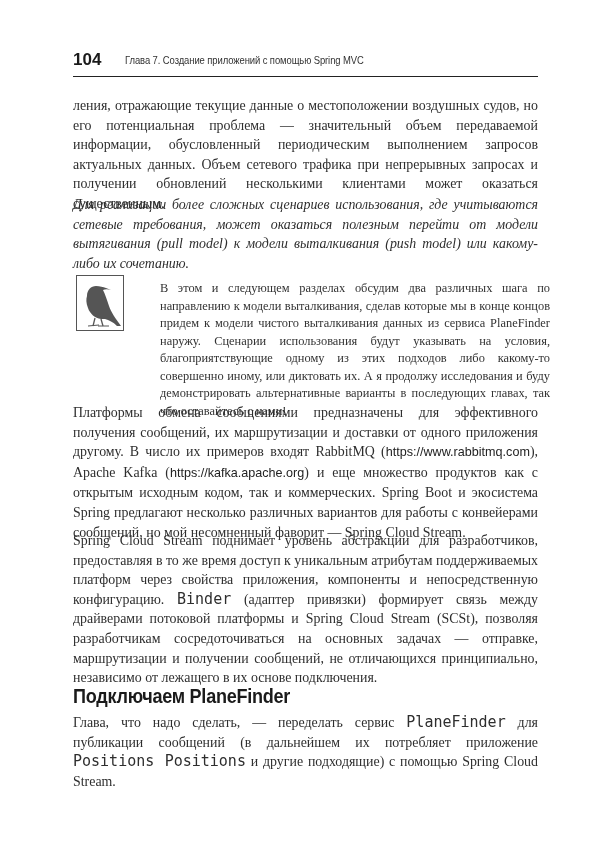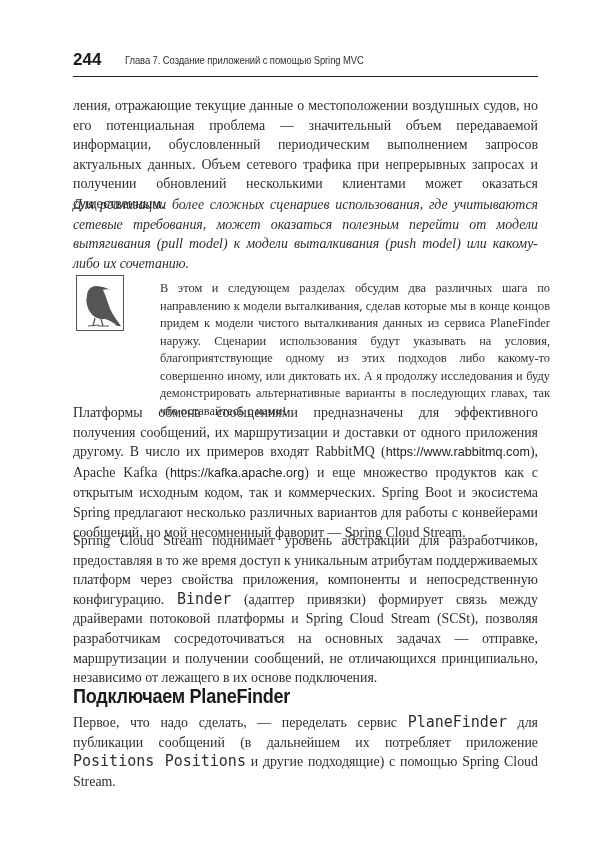--- a/index.html
+++ b/index.html
@@ -15,21 +15,21 @@
   .note-icon { position:absolute; left:3px; top:7px; width:46px; height:54px; border:1px solid #555; background:#fff; }
   .note-text { position:absolute; left:75px; top:0; width:390px; font-family:"Liberation Serif", serif; font-size:12.4px; line-height:17.5px; text-align:justify; color:#333; margin:12px; }
   .section-heading { position:absolute; left:73px; top:684px; font-family:"Liberation Sans", sans-serif; font-weight:bold; font-size:21px; color:#1a1a1a; transform:scaleX(0.86); transform-origin:left; letter-spacing:-0.3px; }
 </style>
 </head>
 <body>
 
 <div class="page">
 
   <div class="header">
-    <span class="page-num">244</span>
+    <span class="page-num">104</span>
     <span class="running-title">Глава 7. Создание приложений с помощью Spring MVC</span>
   </div>
 
   <p class="para" style="top:96px;">ления, отражающие текущие данные о местоположении воздушных судов, но его потенциальная проблема — значительный объем передаваемой информации, обусловленный периодическим выполнением запросов актуальных данных. Объем сетевого трафика при непрерывных запросах и получении обновлений несколькими клиентами может оказаться существенным.</p>
 
   <p class="para" style="top:195px;font-style:italic;">Для реализации более сложных сценариев использования, где учитываются сетевые требования, может оказаться полезным перейти от модели вытягивания (pull model) к модели выталкивания (push model) или какому-либо их сочетанию.</p>
 
   <div class="note">
     <div class="note-icon">
       <svg width="46" height="54" viewBox="0 0 46 54">
@@ -42,15 +42,15 @@
     </div>
     <p class="note-text">В этом и следующем разделах обсудим два различных шага по направлению к модели выталкивания, сделав которые мы в конце концов придем к модели чистого выталкивания данных из сервиса PlaneFinder наружу. Сценарии использования будут указывать на условия, благоприятствующие одному из этих подходов либо какому-то совершенно иному, или диктовать их. А я продолжу исследования и буду демонстрировать альтернативные варианты в последующих главах, так что оставайтесь с нами!</p>
   </div>
 
   <p class="para" style="top:403px;"><span>Платформы обмена сообщениями предназначены для эффективного получения сообщений, их маршрутизации и доставки от одного приложения другому. В число их примеров входят RabbitMQ (</span><span class="url">https://www.rabbitmq.com</span><span>), Apache Kafka (</span><span class="url">https://kafka.apache.org</span><span>) и еще множество продуктов как с открытым исходным кодом, так и коммерческих. Spring Boot и экосистема Spring предлагают несколько различных вариантов для работы с конвейерами сообщений, но мой несомненный фаворит — Spring Cloud Stream.</span></p>
 
   <p class="para" style="top:531px;"><span>Spring Cloud Stream поднимает уровень абстракции для разработчиков, предоставляя в то же время доступ к уникальным атрибутам поддерживаемых платформ через свойства приложения, компоненты и непосредственную конфигурацию. </span><span class="mono">Binder</span><span> (адаптер привязки) формирует связь между драйверами потоковой платформы и Spring Cloud Stream (SCSt), позволяя разработчикам сосредоточиваться на основных задачах — отправке, маршрутизации и получении сообщений, не отличающихся принципиально, независимо от лежащего в их основе подключения.</span></p>
 
   <div class="section-heading">Подключаем PlaneFinder</div>
 
-  <p class="para" style="top:713px;"><span>Первое, что надо сделать, — переделать сервис </span><span class="mono">PlaneFinder</span><span> для публикации сообщений (в дальнейшем их потребляет приложение </span><span class="mono">Positions Positions</span><span> и другие подходящие) с помощью Spring Cloud Stream.</span></p>
+  <p class="para" style="top:713px;"><span>Глава, что надо сделать, — переделать сервис </span><span class="mono">PlaneFinder</span><span> для публикации сообщений (в дальнейшем их потребляет приложение </span><span class="mono">Positions Positions</span><span> и другие подходящие) с помощью Spring Cloud Stream.</span></p>
 
 </div>
 
 </body></html>

